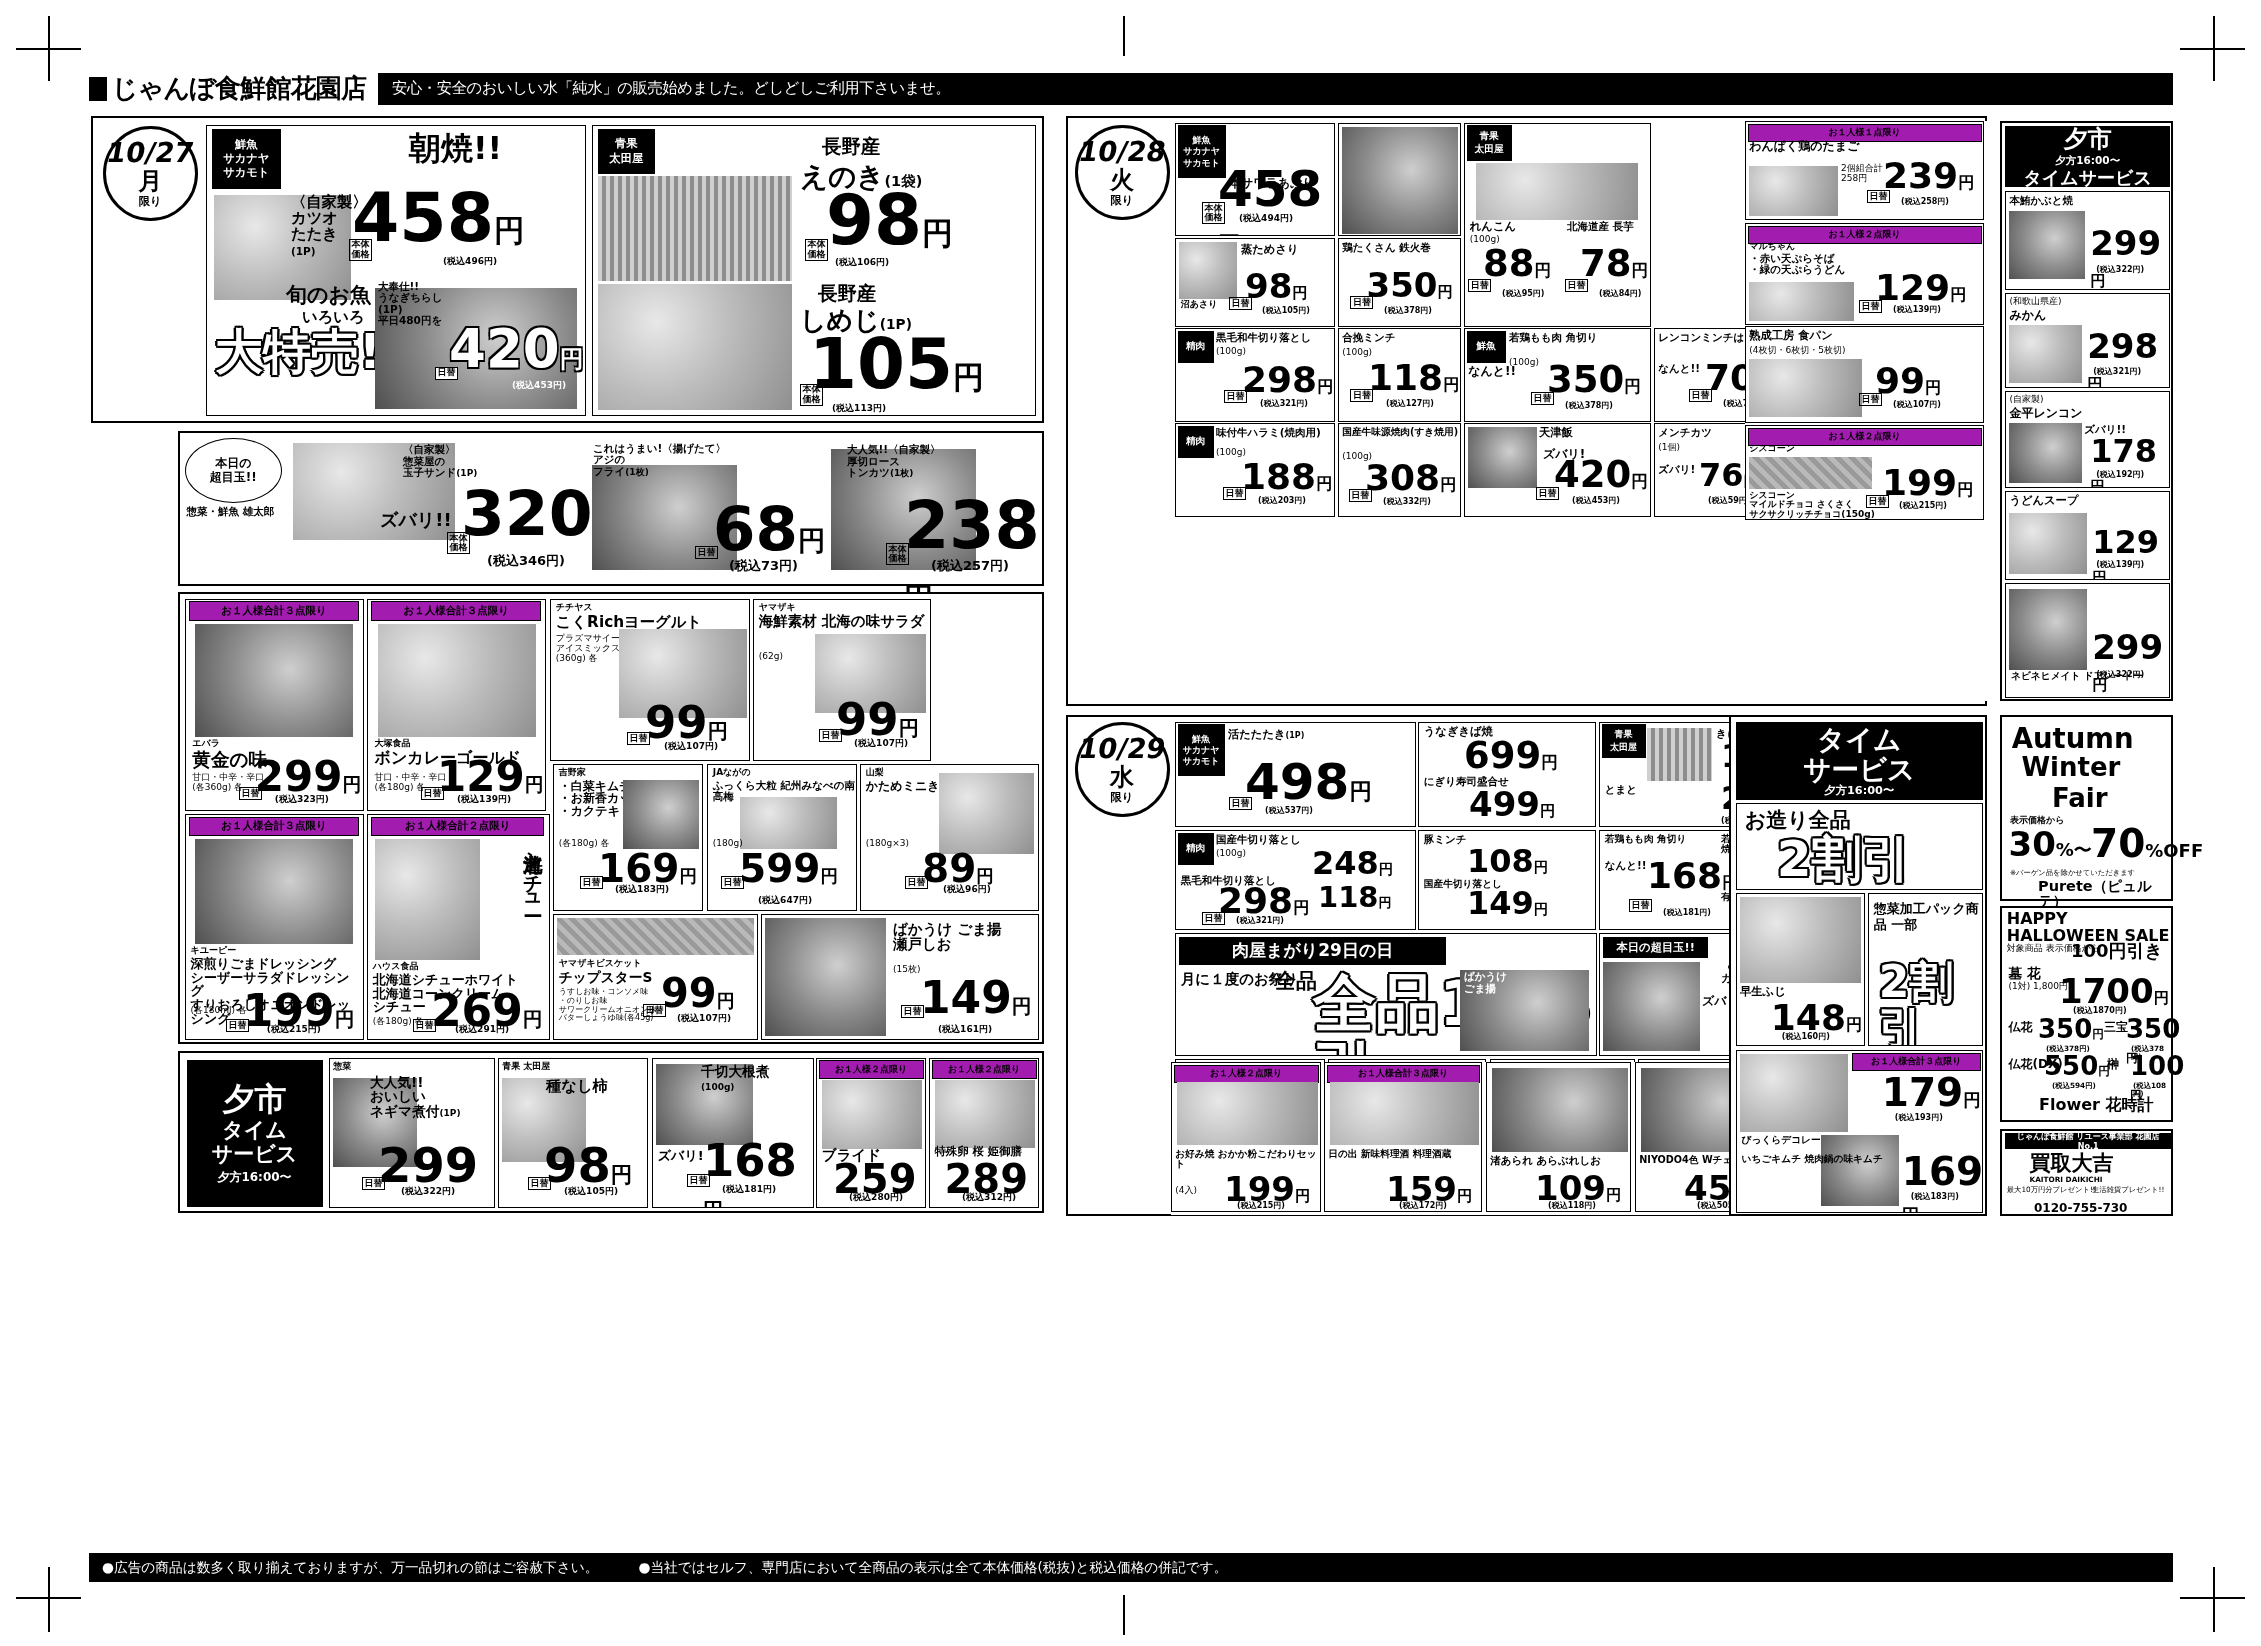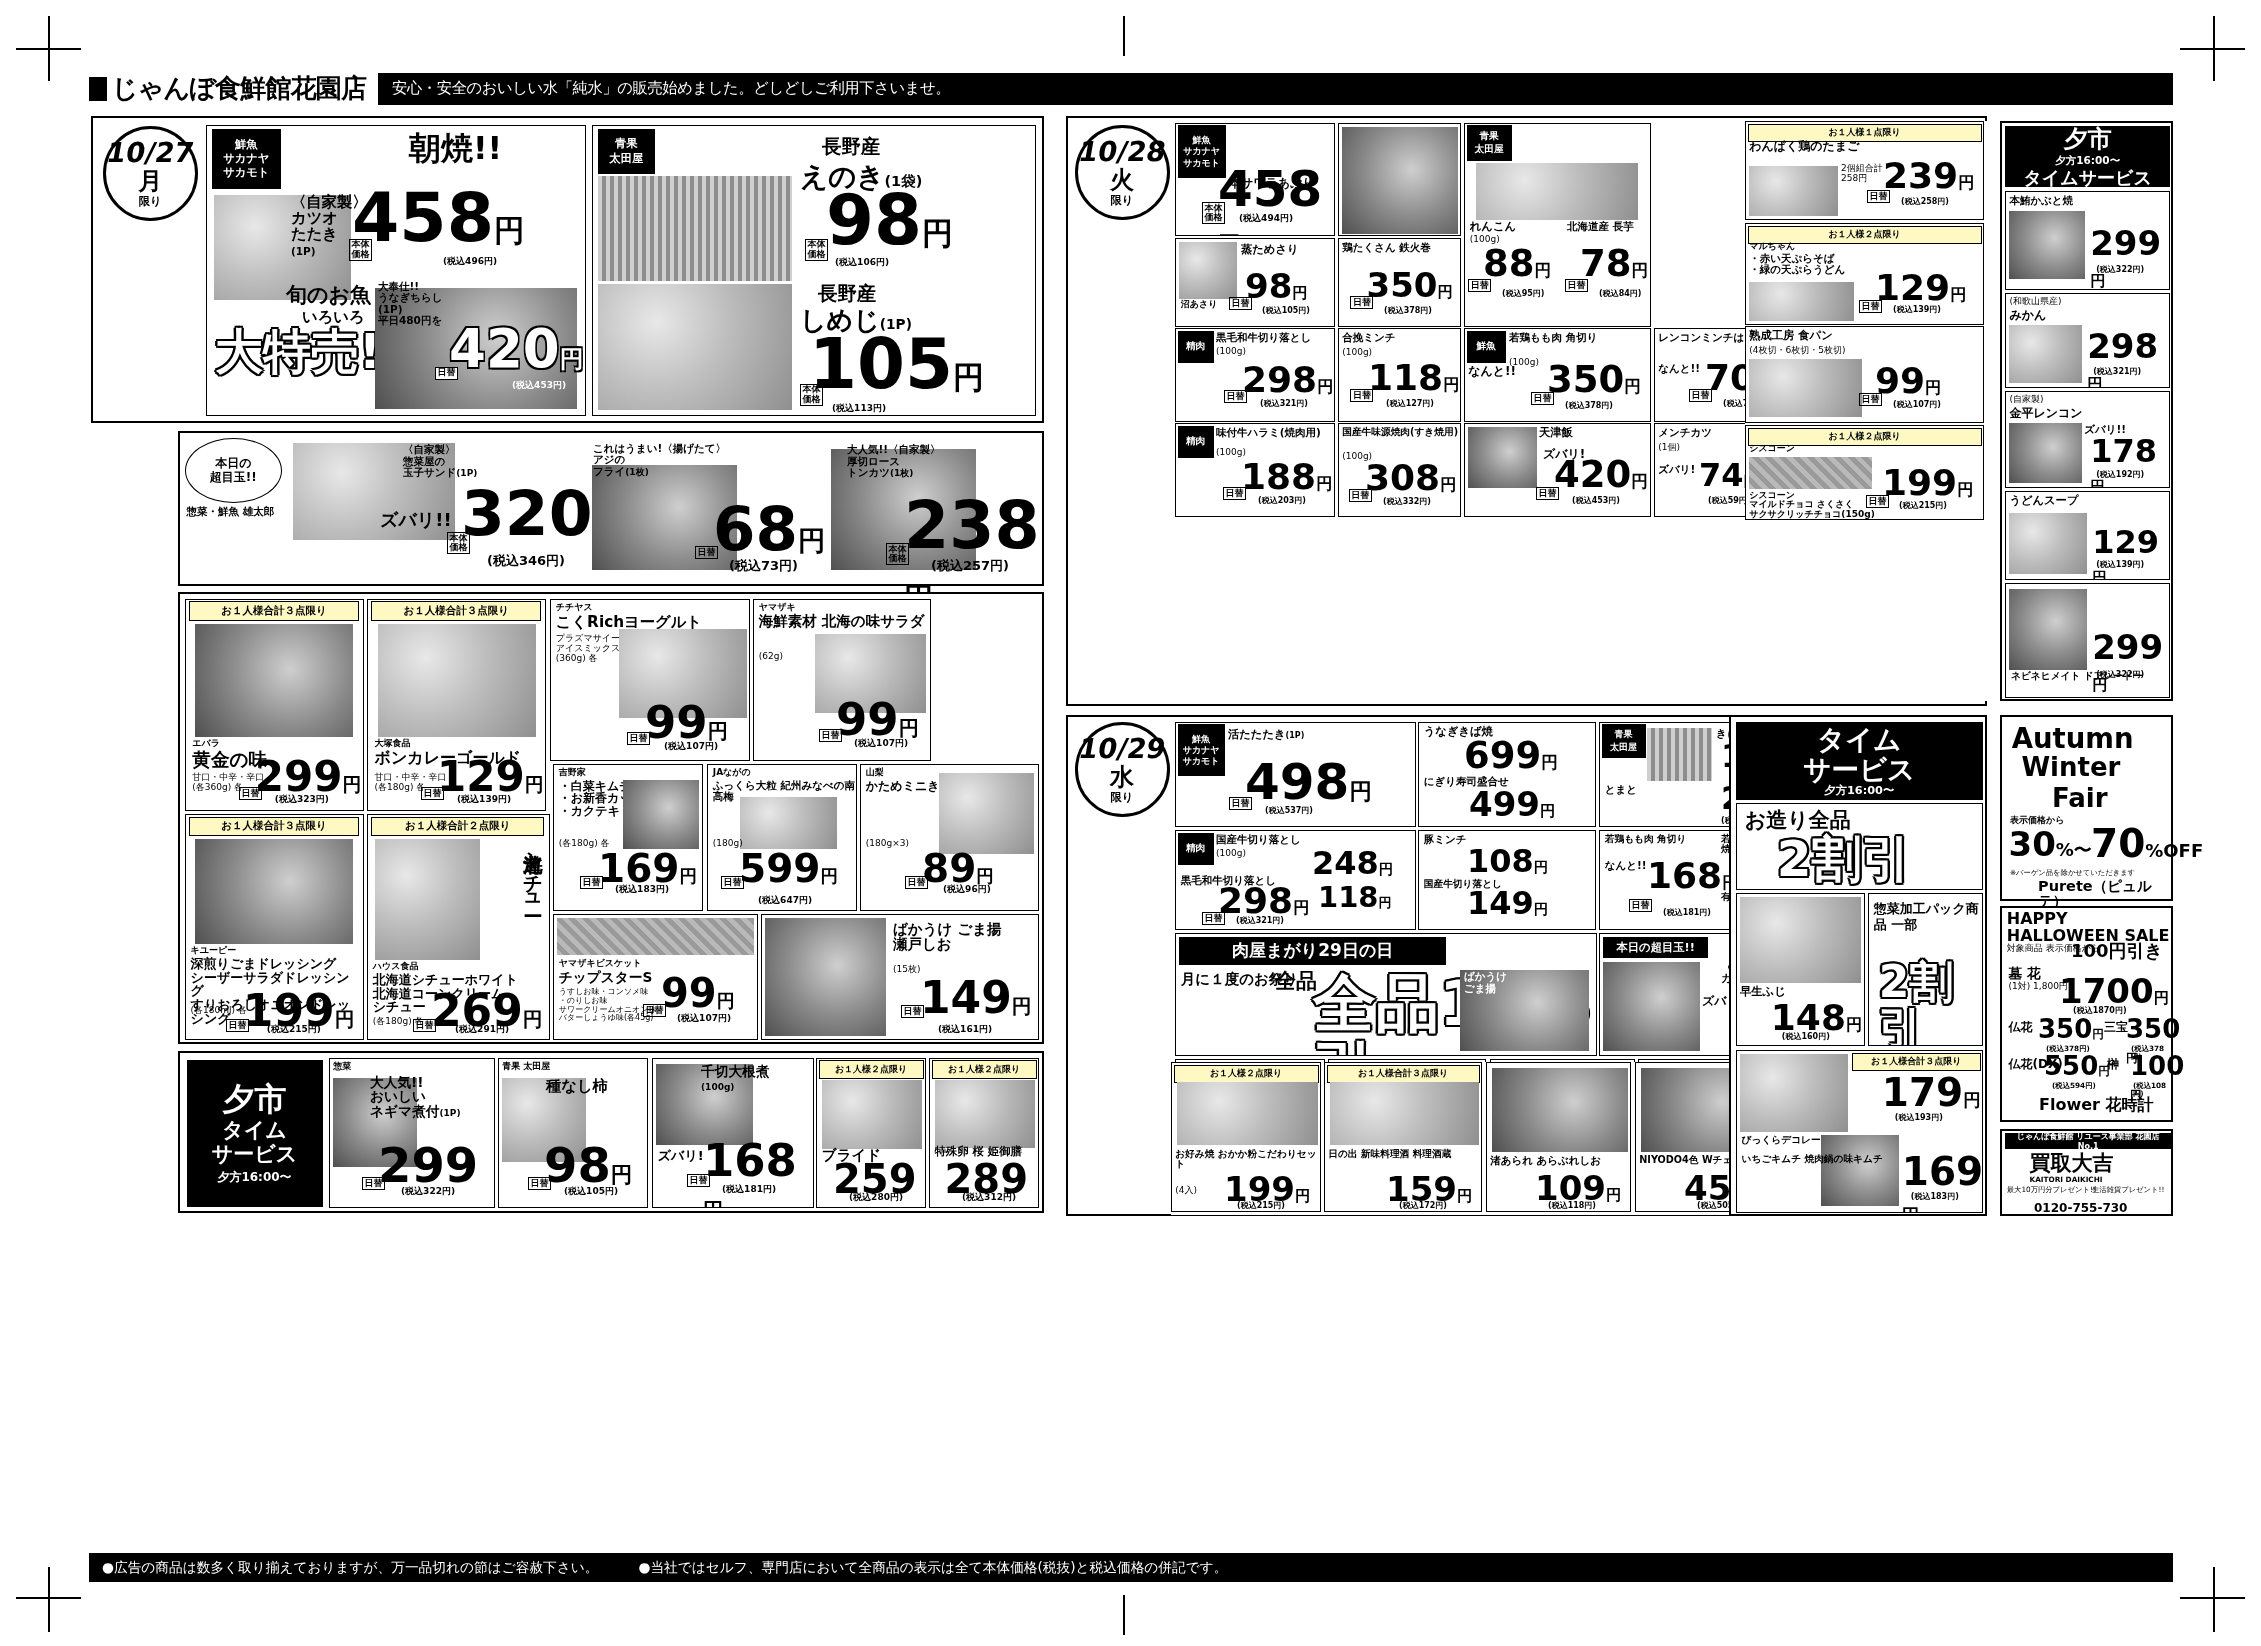--- a/index.html
+++ b/index.html
@@ -79,21 +79,21 @@
   .vlbl {
     position:absolute; writing-mode:vertical-rl; font-weight:bold; line-height:1.05;
   }
   .pricetag { position:absolute; font-weight:bold; line-height:0.92; }
   .yen { font-size:0.45em; }
   .badge-hon {
     display:inline-block; border:1.6px solid #000; font-size:9px; padding:0.8px 1.6px;
     line-height:1.05; text-align:center; vertical-align:middle; font-weight:bold;
   }
   .limit {
-    position:absolute; border:1.6px solid #000; background:#fef9c3;
+    position:absolute; border:1.6px solid #000; background:#a21caf;
     font-size:12px; font-weight:bold; text-align:center; padding:1.6px 3.2px;
   }
   .blackbar {
     position:absolute; background:#000; color:#fff; font-weight:bold;
     display:flex; align-items:center; justify-content:center; text-align:center;
   }
   .footer {
     position:absolute; left:16px; bottom:4.8px; width:2084px; height:29px;
     background:#000; color:#fff; display:flex; align-items:center;
     font-size:13.7px; padding-left:13px; gap:40px;
@@ -485,21 +485,21 @@
       </div>
 
       <div class="cell" style="left:270px; top:4.8px; width:123px; height:113px;">
         <div class="ph dark" style="left:3.2px; top:3.2px; width:116px; height:107px;"></div>
       </div>
 
       <div class="cell" style="left:586px; top:305px; width:137px; height:94px;">
         <div class="lbl" style="left:3.2px; top:3.2px; font-size:10.5px;">メンチカツ</div>
         <div class="tinytxt" style="position:absolute; left:3.2px; top:19.4px;">(1個)</div>
         <div class="lbl" style="left:3.2px; top:40px; font-size:10.5px;">ズバリ!</div>
-        <div class="pricetag" style="left:44px; top:37px; font-size:32px;"><span>74</span><span class="yen">円</span></div>
+        <div class="pricetag" style="left:44px; top:37px; font-size:32px;"><span>76</span><span class="yen">円</span></div>
         <div class="tinytxt" style="position:absolute; left:53px; top:73px; font-weight:bold; font-size:8px;">(税込59円)</div>
       </div>
 
       <div class="cell" style="left:727px; top:305px; width:0; height:0; border:0;"></div>
 
       <div class="cell" style="left:586px; top:210px; width:137px; height:94px;">
         <div class="lbl" style="left:3.2px; top:3.2px; font-size:10.5px;">レンコンミンチはさみ天</div>
         <div class="lbl" style="left:3.2px; top:34px; font-size:10.5px;">なんと!!</div>
         <div class="pricetag" style="left:50px; top:32px; font-size:36px;"><span>70</span><span class="yen">円</span></div>
         <div class="badge-hon" style="position:absolute; left:34px; top:60px;">日替</div>

